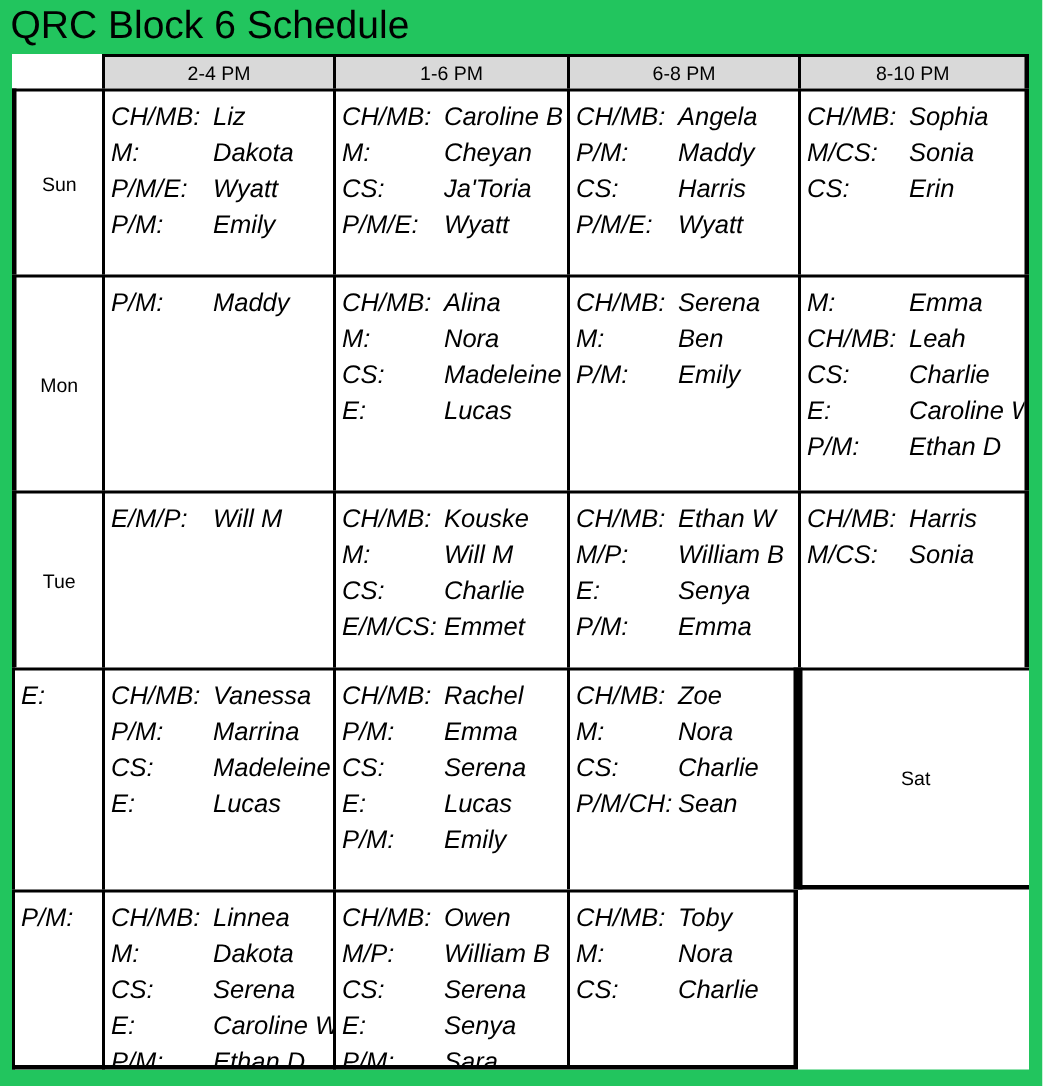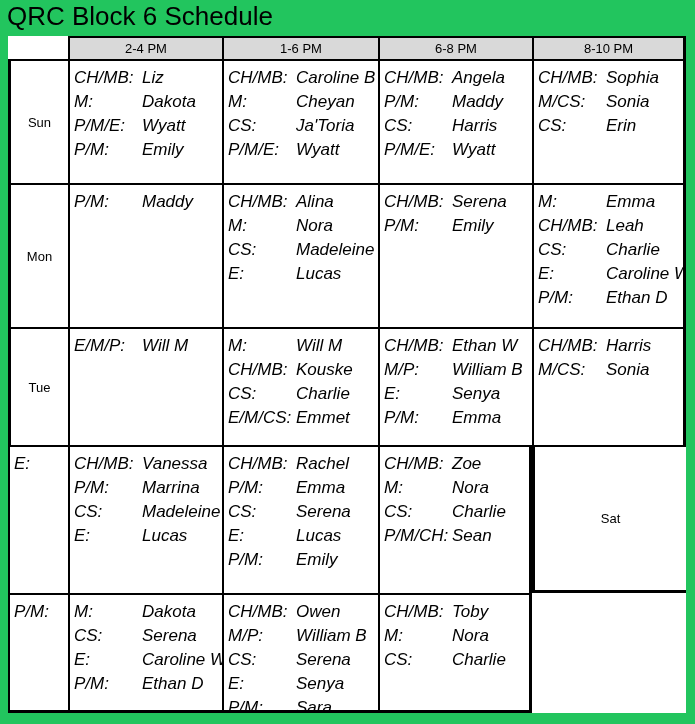--- a/index.html
+++ b/index.html
@@ -126,36 +126,37 @@
         <div class="entry"><span class="role">P/M:</span><span class="name">Maddy</span></div>
       </div>
       <div class="cell">
         <div class="entry"><span class="role">CH/MB:</span><span class="name">Alina</span></div>
         <div class="entry"><span class="role">M:</span><span class="name">Nora</span></div>
         <div class="entry"><span class="role">CS:</span><span class="name">Madeleine</span></div>
         <div class="entry"><span class="role">E:</span><span class="name">Lucas</span></div>
       </div>
       <div class="cell">
         <div class="entry"><span class="role">CH/MB:</span><span class="name">Serena</span></div>
+        <div class="entry"><span class="role">M:</span><span class="name">Ben</span></div>
         <div class="entry"><span class="role">P/M:</span><span class="name">Emily</span></div>
       </div>
       <div class="cell col-last">
         <div class="entry"><span class="role">M:</span><span class="name">Emma</span></div>
         <div class="entry"><span class="role">CH/MB:</span><span class="name">Leah</span></div>
         <div class="entry"><span class="role">CS:</span><span class="name">Charlie</span></div>
         <div class="entry"><span class="role">E:</span><span class="name">Caroline W</span></div>
         <div class="entry"><span class="role">P/M:</span><span class="name">Ethan D</span></div>
       </div>
       <div class="day">Tue</div>
       <div class="cell">
         <div class="entry"><span class="role">E/M/P:</span><span class="name">Will M</span></div>
       </div>
       <div class="cell">
+        <div class="entry"><span class="role">CH/MB:</span><span class="name">Kouske</span></div>
         <div class="entry"><span class="role">M:</span><span class="name">Will M</span></div>
-        <div class="entry"><span class="role">CH/MB:</span><span class="name">Kouske</span></div>
         <div class="entry"><span class="role">CS:</span><span class="name">Charlie</span></div>
         <div class="entry"><span class="role">E/M/CS:</span><span class="name">Emmet</span></div>
       </div>
       <div class="cell">
         <div class="entry"><span class="role">CH/MB:</span><span class="name">Ethan W</span></div>
         <div class="entry"><span class="role">M/P:</span><span class="name">William B</span></div>
         <div class="entry"><span class="role">E:</span><span class="name">Senya</span></div>
         <div class="entry"><span class="role">P/M:</span><span class="name">Emma</span></div>
       </div>
       <div class="cell col-last">
@@ -182,20 +183,21 @@
         <div class="entry"><span class="role">CH/MB:</span><span class="name">Zoe</span></div>
         <div class="entry"><span class="role">M:</span><span class="name">Nora</span></div>
         <div class="entry"><span class="role">CS:</span><span class="name">Charlie</span></div>
         <div class="entry"><span class="role">P/M/CH:</span><span class="name">Sean</span></div>
       </div>
       <div class="day row-last">Sat</div>
       <div class="cell row-last">
         <div class="entry"><span class="role">P/M:</span><span class="name">Marrina</span></div>
       </div>
       <div class="cell row-last">
+        <div class="entry"><span class="role">CH/MB:</span><span class="name">Linnea</span></div>
         <div class="entry"><span class="role">M:</span><span class="name">Dakota</span></div>
         <div class="entry"><span class="role">CS:</span><span class="name">Serena</span></div>
         <div class="entry"><span class="role">E:</span><span class="name">Caroline W</span></div>
         <div class="entry"><span class="role">P/M:</span><span class="name">Ethan D</span></div>
       </div>
       <div class="cell row-last">
         <div class="entry"><span class="role">CH/MB:</span><span class="name">Owen</span></div>
         <div class="entry"><span class="role">M/P:</span><span class="name">William B</span></div>
         <div class="entry"><span class="role">CS:</span><span class="name">Serena</span></div>
         <div class="entry"><span class="role">E:</span><span class="name">Senya</span></div>

